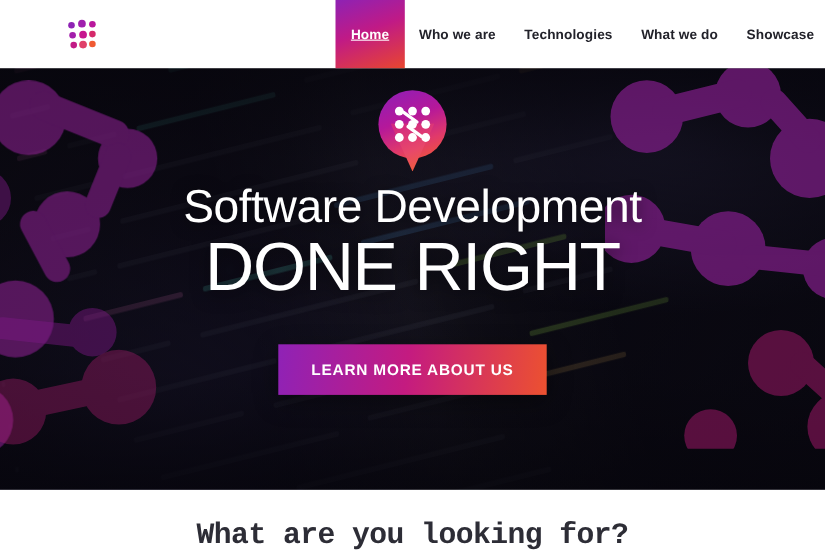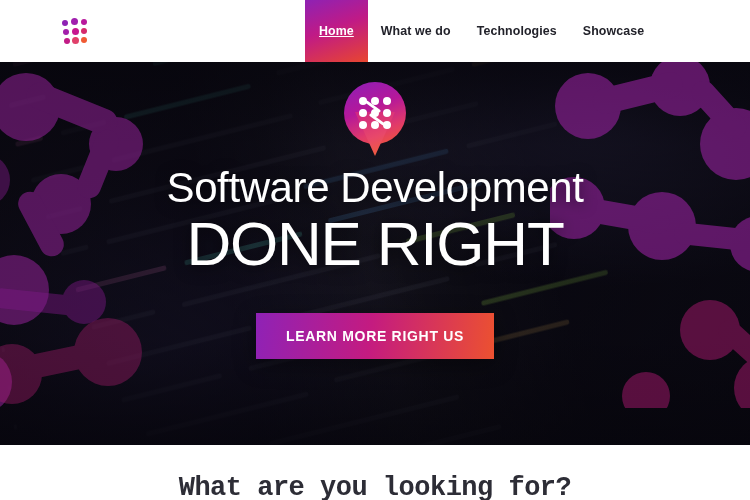--- a/index.html
+++ b/index.html
@@ -258,22 +258,23 @@
       <i style="left:10px;top:10px;width:7px;height:7px;background:#c7178f;"></i>
       <i style="left:19px;top:10px;width:6px;height:6px;background:#d52a6b;"></i>
       <i style="left:2px;top:20px;width:6px;height:6px;background:#c21b86;"></i>
       <i style="left:10px;top:19px;width:7px;height:7px;background:#e0406a;"></i>
       <i style="left:19px;top:19px;width:6px;height:6px;background:#f05a33;"></i>
     </span>
   </a>
 
   <nav class="nav">
     <a class="active" href="#">Home</a>
+    <a href="#">Who we are</a>
+    <a href="#">Technologies</a>
     <a href="#">What we do</a>
-    <a href="#">Technologies</a>
     <a href="#">Showcase</a>
 
   </nav>
 </div>
 
 <div class="hero">
 
   <div class="hero-photo"></div>
 
   <div class="code-plane">
@@ -392,21 +393,21 @@
         <i style="left:12px; top:24px;"></i>
         <i style="left:24px; top:24px;"></i>
       </span>
     </div>
 
     <h1 class="headline">
       <span class="l1">Software Development</span>
       <span class="l2">DONE RIGHT</span>
     </h1>
 
-    <button class="cta">LEARN MORE RIGHT US</button>
+    <button class="cta">LEARN MORE ABOUT US</button>
   </div>
 </div>
 
 <div class="section">
   <h2 class="sec-title">What are you looking for?</h2>
   <div class="sec-rule"></div>
   <p class="sec-text">We are software outsourcing company lorem ipsum dolor. We provide</p>
 </div>
 
 </body></html>

